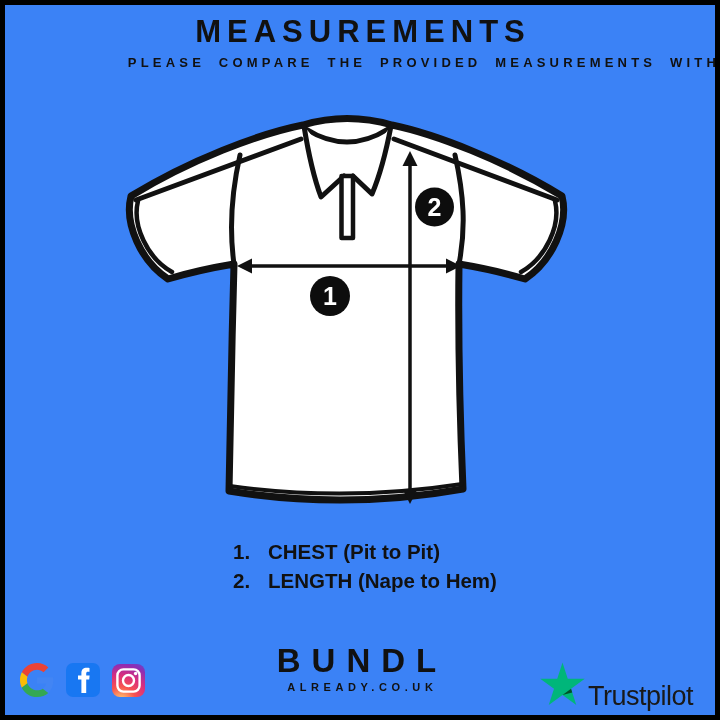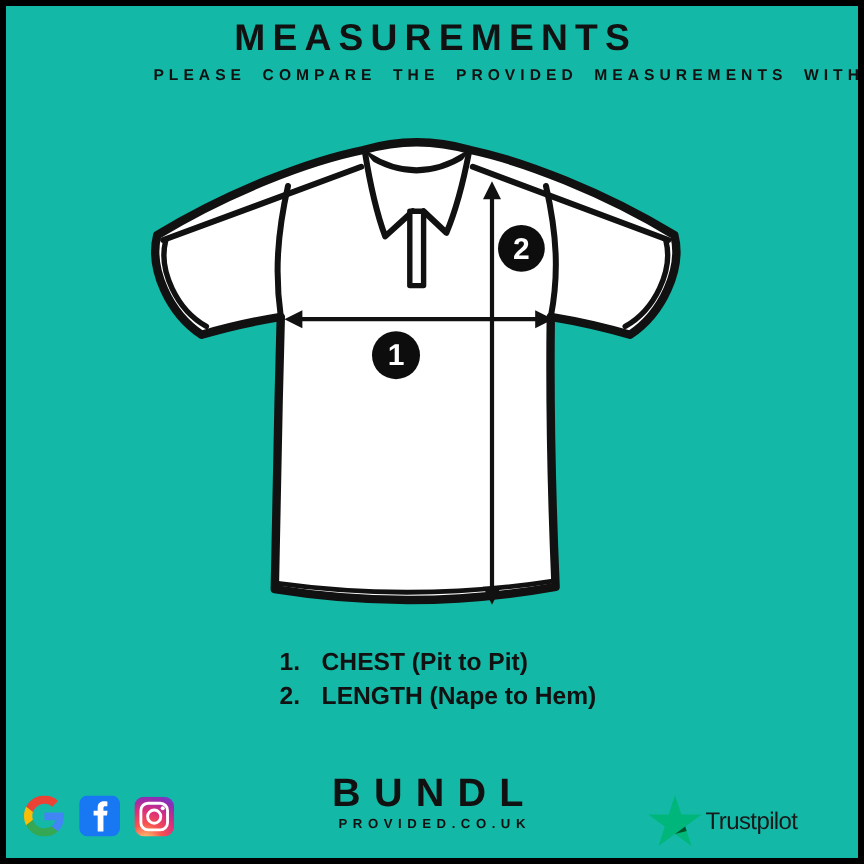--- a/index.html
+++ b/index.html
@@ -1,17 +1,17 @@
 <!DOCTYPE html>
 <html><head>
 <meta charset="utf-8">
 <style>
   html,body{margin:0;padding:0;background:#e8e8e8;}
   .frame{
-    position:relative;width:720px;height:720px;background:#14b8a6;
+    position:relative;width:720px;height:720px;background:#3b82f6;
     font-family:"Liberation Sans",sans-serif;color:#111;overflow:hidden;
     margin:0 auto;
   }
   .border-overlay{position:absolute;inset:0;box-shadow:inset 0 0 0 5px #000;pointer-events:none;z-index:50;}
   .page-title{
     position:absolute;top:14px;left:0;width:100%;margin:0;text-align:center;
     font-size:31px;font-weight:bold;letter-spacing:6px;padding-left:6px;box-sizing:border-box;
   }
   .subtitle{
     position:absolute;top:53px;left:0;width:100%;text-align:right;
@@ -19,21 +19,21 @@
   }
   .shirt-svg{position:absolute;inset:0;width:720px;height:720px;}
   .legend{position:absolute;left:233px;top:537px;font-size:20.5px;font-weight:bold;line-height:29px;}
   .legend-row{display:flex;}
   .legend-num{display:inline-block;width:35px;flex:0 0 35px;}
   .social{position:absolute;left:20px;top:663px;display:flex;align-items:center;gap:12px;}
   .brand{position:absolute;left:0;top:644px;width:100%;text-align:center;}
   .brand-name{font-size:33px;font-weight:bold;letter-spacing:11px;padding-left:4px;line-height:34px;}
   .brand-domain{font-size:11px;font-weight:bold;letter-spacing:4.6px;padding-left:4.6px;margin-top:3px;}
   .trustpilot{position:absolute;left:540px;top:662px;display:flex;align-items:flex-start;gap:3px;}
-  .tp-text{font-size:20px;font-weight:500;letter-spacing:-0.5px;margin-top:5px;line-height:36px;}
+  .tp-text{font-size:27px;font-weight:500;letter-spacing:-0.5px;margin-top:16px;line-height:36px;}
 </style>
 </head>
 <body>
 
 <div class="frame">
 
   <h1 class="page-title">MEASUREMENTS</h1>
 
   <div class="subtitle">
     <div>PLEASE COMPARE THE PROVIDED MEASUREMENTS WITH</div>
@@ -131,21 +131,21 @@
       </defs>
       <rect x="0" y="0" width="33" height="33" rx="8" fill="url(#igGrad)"></rect>
       <rect x="5.4" y="5.4" width="22.2" height="22.2" rx="6" fill="none" stroke="#ffffff" stroke-width="2.4"></rect>
       <circle cx="16.5" cy="16.5" r="5.5" fill="none" stroke="#ffffff" stroke-width="2.4"></circle>
       <circle cx="23.6" cy="9.5" r="1.7" fill="#ffffff"></circle>
     </svg>
   </div>
 
   <div class="brand">
     <div class="brand-name">BUNDL</div>
-    <div class="brand-domain">PROVIDED.CO.UK</div>
+    <div class="brand-domain">ALREADY.CO.UK</div>
   </div>
 
   <div class="trustpilot">
     <svg width="45" height="44" viewBox="0 0 92.4 91.2" aria-hidden="true">
       <path d="M92.4,34.8H57.1L46.2,1.2L35.3,34.8H0l28.6,20.8L17.7,89.2l28.5-20.8l28.6,20.8L63.9,55.6L92.4,34.8z" fill="#00B67A"></path>
       <path d="M66.3,63.2l-2.4-7.6l-17.7,12.8L66.3,63.2z" fill="#005128"></path>
     </svg>
     <span class="tp-text" style="color:#191919;">Trustpilot</span>
   </div>
 

